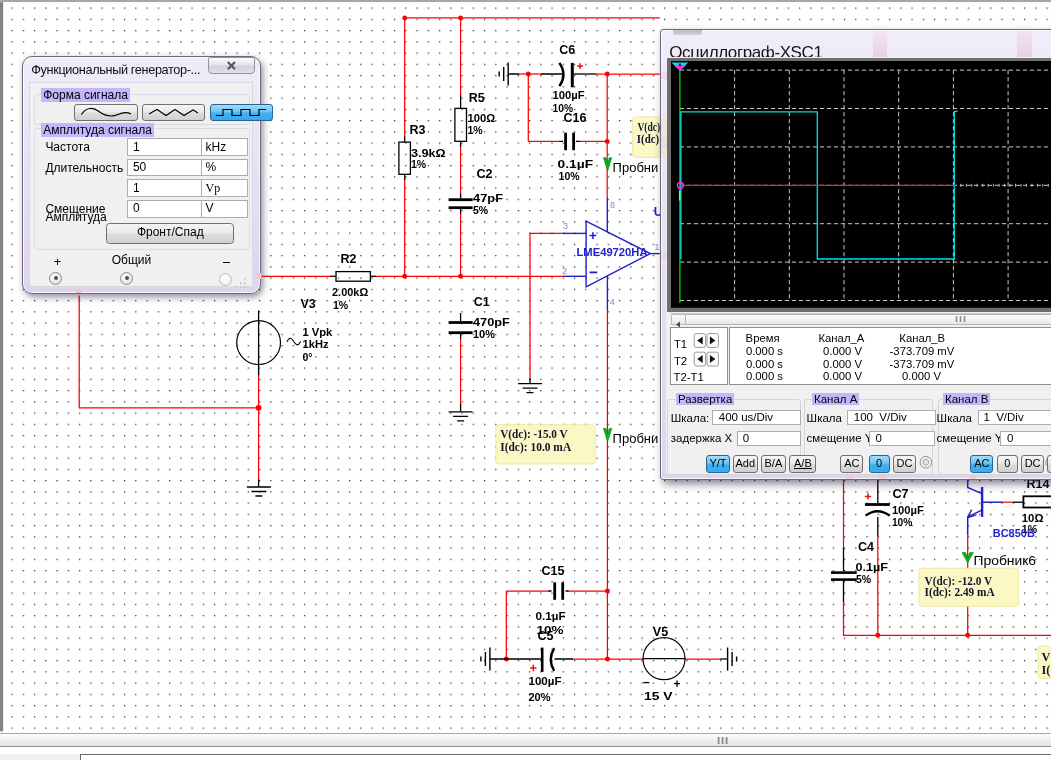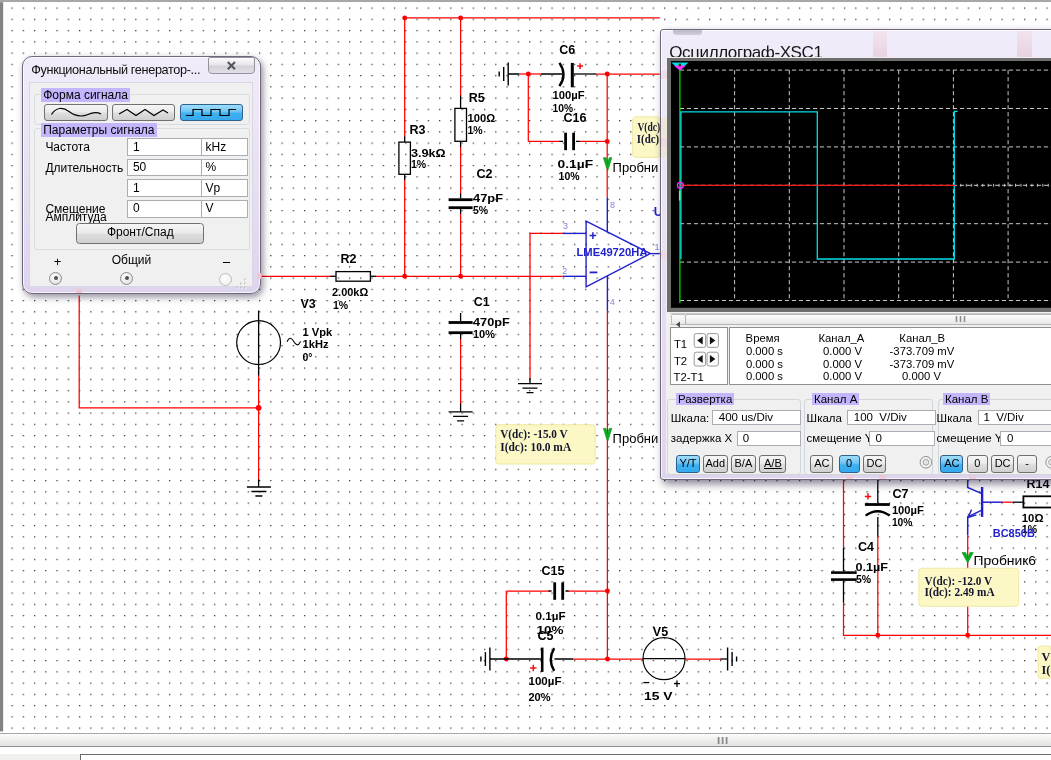--- a/index.html
+++ b/index.html
@@ -1,21 +1,21 @@
 <!DOCTYPE html>
 <html><head><meta charset="utf-8">
 <style>
 html,body{margin:0;padding:0;}
 body{width:1051px;height:760px;overflow:hidden;background:#fff;font-family:"Liberation Sans",sans-serif;}
 .abs{position:absolute;}
 #root{position:absolute;left:0;top:0;width:1051px;height:760px;overflow:hidden;background:#fff;}
 .tb{position:absolute;background:#fff;border:1px solid #abadb3;}
 .wbtn{position:absolute;height:15.4px;border:1px solid #707070;border-radius:3px;
  background:linear-gradient(#f5f5f5,#ebebeb 45%,#dddddd 55%,#cfcfcf);
- font-size:11px;text-align:center;color:#000;}
+ font-size:11px;text-align:center;color:#000;margin-left:30px;}
 .wbtn.sel{background:linear-gradient(#a2ddfb,#6cc4f5 45%,#3fb0f0 55%,#36aaf0);border-color:#2c628b;}
 .lavwin{position:absolute;border:1px solid #6f677c;border-radius:10px;
  background:linear-gradient(#f1ecf9,#ded4ee);
  box-shadow:inset 0 0 0 1px rgba(255,255,255,.75), 2px 3px 7px rgba(40,30,60,.5);}
 .gbox{position:absolute;border:1px solid #d7dee3;border-radius:3px;}
 .glabel{position:absolute;background:#c4b5fd;padding:0 2px;font-size:11.5px;color:#000;white-space:nowrap;}
 </style></head>
 <body>
 <div id="root">
 <svg class="abs" style="left:0;top:0" width="1051" height="760">
@@ -257,30 +257,30 @@
           </svg></div>
   <div class="wbtn" style="left:81.7px;top:20.4px;width:61.4px;">
     <svg width="61" height="15">
             <path d="M6,9 L14,4.5 L23,10.5 L32,4.5 L41,10.5 L50,5 L55,8" stroke="#000" stroke-width="1.1" fill="none"></path>
           </svg></div>
   <div class="wbtn sel" style="left:149.8px;top:20.4px;width:61.4px;">
     <svg width="61" height="15">
             <path d="M5,10.5 H12 V4.5 H21 V10.5 H30 V4.5 H39 V10.5 H48 V4.5 H55" stroke="#000" stroke-width="1.2" fill="none"></path>
           </svg></div>
   <div class="gbox" style="left:3.7px;top:45px;width:213.8px;height:119.6px;"></div>
-  <div class="glabel" style="left:11px;top:39.8px;font-size:12px;">Параметры сигнала</div>
+  <div class="glabel" style="left:11px;top:39.8px;font-size:12px;">Амплитуда сигнала</div>
   <div class="abs" style="left:15.2px;top:57px;font-size:12px;">Частота</div>
   <div class="tb" style="left:97px;top:55px;width:71px;height:15.2px;font-size:12px;padding:0.5px 0 0 4.7px;">1</div>
   <div class="tb" style="left:171.1px;top:55px;width:41px;height:15.2px;font-size:12px;padding:0.5px 0 0 3.3px;">kHz</div>
   <div class="abs" style="left:15.2px;top:78px;font-size:12px;">Длительность</div>
   <div class="tb" style="left:97px;top:75.6px;width:71px;height:15.2px;font-size:12px;padding:0.5px 0 0 4.7px;">50</div>
   <div class="tb" style="left:171.1px;top:75.6px;width:41px;height:15.2px;font-size:12px;padding:0.5px 0 0 3.3px;">%</div>
   <div class="abs" style="left:15.2px;top:98.6px;font-size:12px;margin-top:28px;">Амплитуда</div>
   <div class="tb" style="left:97px;top:96.2px;width:71px;height:15.2px;font-size:12px;padding:0.5px 0 0 4.7px;">1</div>
-  <div class="tb" style="left:171.1px;top:96.2px;width:41px;height:15.2px;font-size:12px;padding:0.5px 0 0 3.3px;">Vp</div>
+  <div class="tb" style="left:171.1px;top:96.2px;width:41px;height:15.2px;font-size:12px;padding:0.5px 0 0 3.3px;font-family:Liberation Serif, serif;">Vp</div>
   <div class="abs" style="left:15.2px;top:119.2px;font-size:12px;">Смещение</div>
   <div class="tb" style="left:97px;top:116.8px;width:71px;height:15.2px;font-size:12px;padding:0.5px 0 0 4.7px;">0</div>
   <div class="tb" style="left:171.1px;top:116.8px;width:41px;height:15.2px;font-size:12px;padding:0.5px 0 0 3.3px;">V</div>
   <div class="wbtn" style="left:46.2px;top:139.5px;width:125.8px;height:17.4px;border-radius:3.5px;font-size:12px;padding-top:1.5px;">Фронт/Спад</div>
   <div class="abs" style="left:23.5px;top:171px;font-size:13px;">+</div>
   <div class="abs" style="left:81.5px;top:170px;font-size:12px;">Общий</div>
   <div class="abs" style="left:192.8px;top:178.5px;width:7px;height:1.6px;background:#000;"></div>
   <div class="abs" style="left:19.2px;top:188.5px;width:11px;height:11px;border-radius:50%;border:1px solid #8b8b8b;background:radial-gradient(circle at 40% 35%,#ffffff,#d8d8d8);"></div>
   <div class="abs" style="left:23.4px;top:192.7px;width:4.6px;height:4.6px;border-radius:50%;background:#4f4f4f;"></div>
   <div class="abs" style="left:90.2px;top:188.5px;width:11px;height:11px;border-radius:50%;border:1px solid #8b8b8b;background:radial-gradient(circle at 40% 35%,#ffffff,#d8d8d8);"></div>

